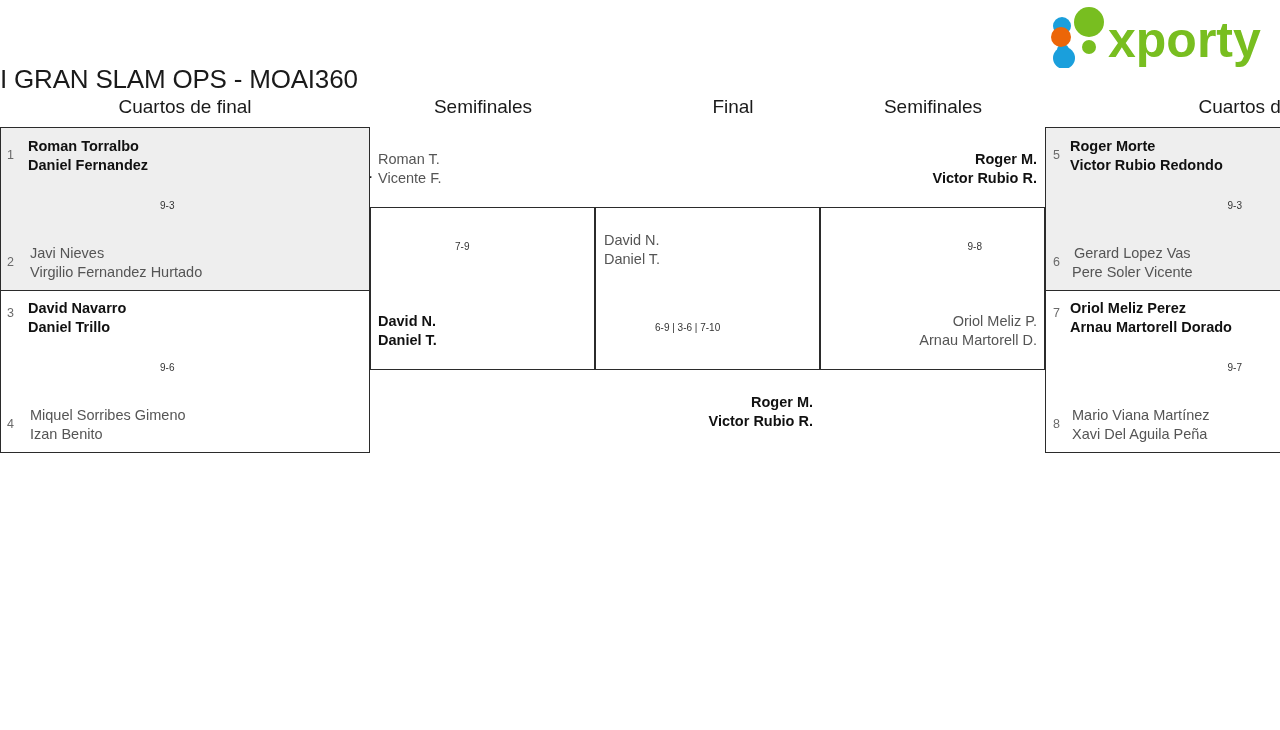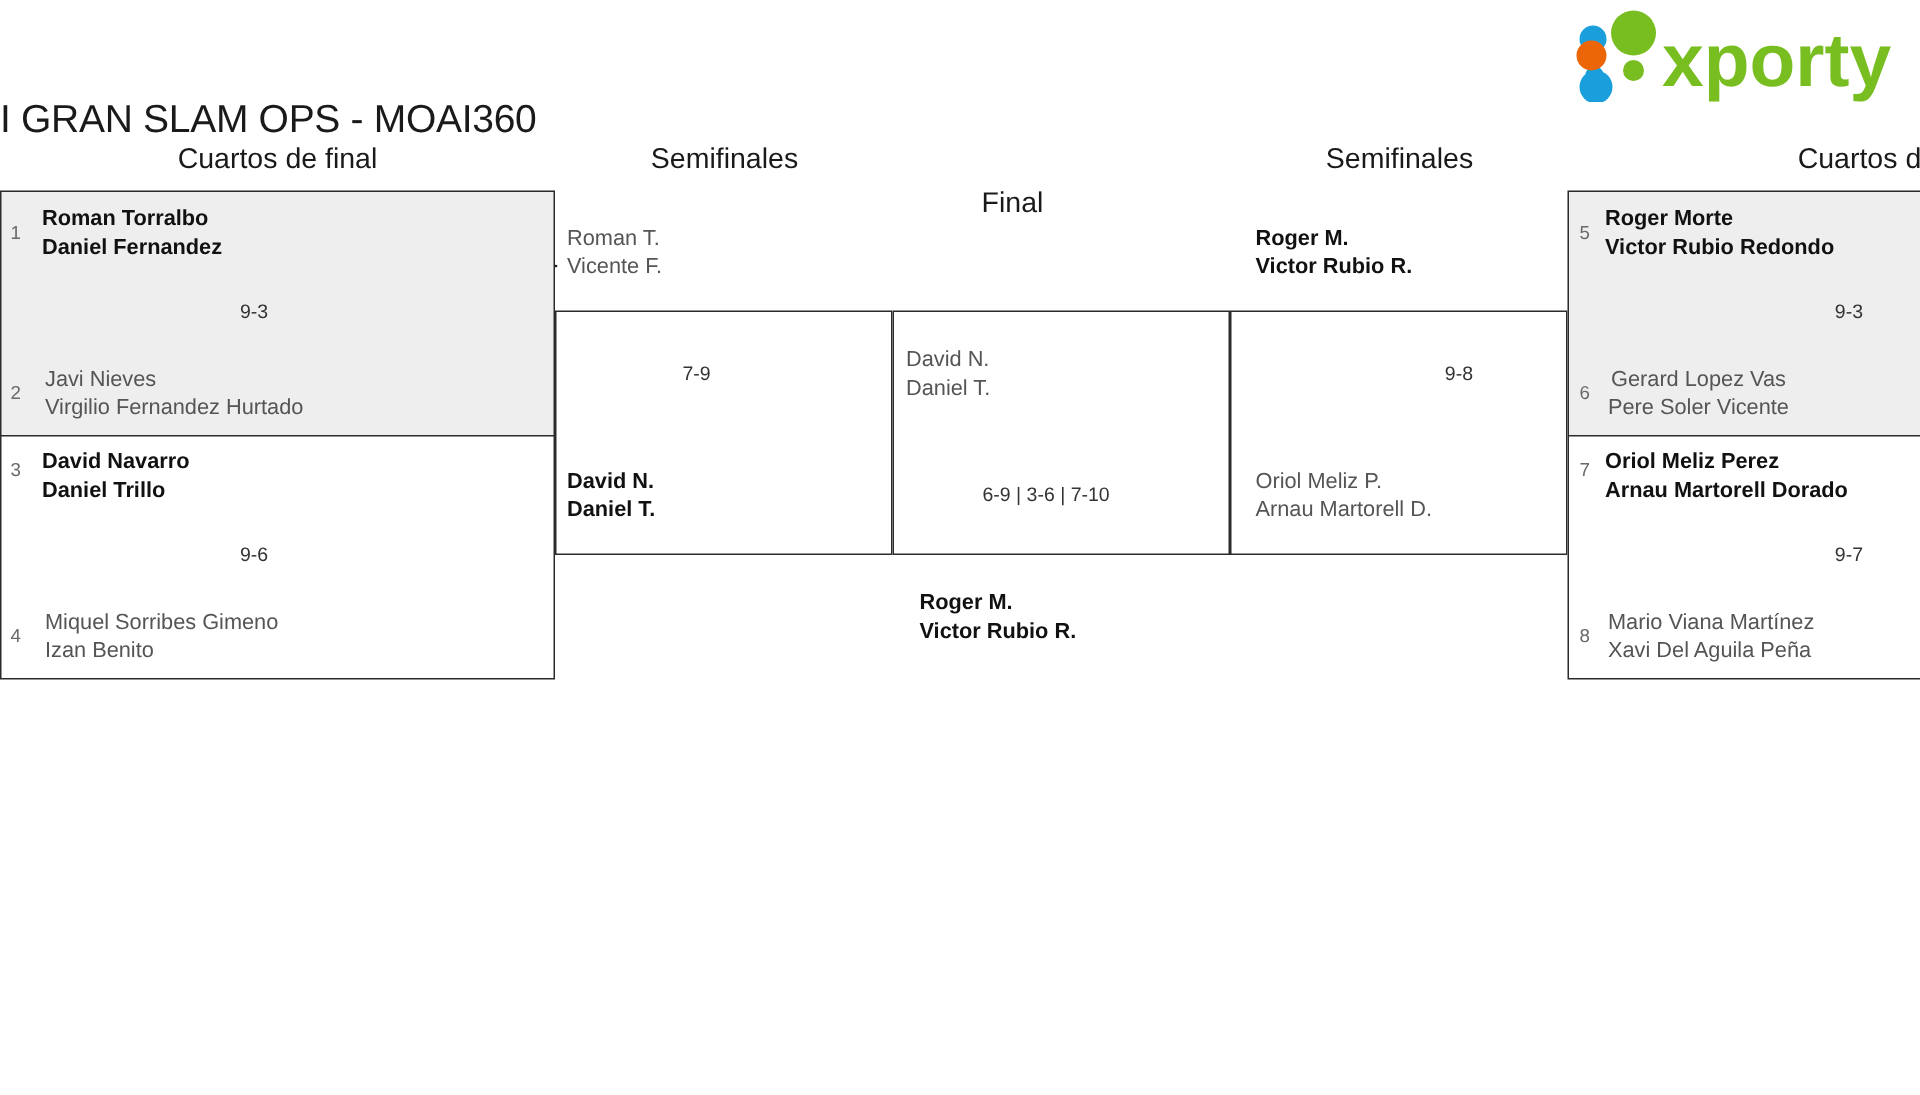--- a/index.html
+++ b/index.html
@@ -41,32 +41,32 @@
 
   .team {
     position: absolute;
     font-size: 14.5px;
     line-height: 19px;
     white-space: nowrap;
   }
   .team .n1, .team .n2 { display: block; }
   .team.winner { color: #111111; font-weight: bold; }
   .team.loser  { color: #555555; font-weight: normal; }
-  .team.right  { }
+  .team.right  { text-align: right; }
 
   .seed {
     position: absolute;
     font-size: 12.5px;
     color: #6a6a6a;
     line-height: 14px;
   }
 
   .score {
     position: absolute;
-    font-size: 13px;
+    font-size: 10px;
     color: #333333;
     white-space: nowrap;
   }
   .score.right { text-align: right; }
 </style>
 </head>
 <body>
 
 <div id="root">
 
@@ -82,21 +82,21 @@
       <circle cx="19" cy="44" r="6" fill="#1a9fdc"></circle>
       <circle cx="17" cy="31" r="10" fill="#ec6608"></circle>
       <circle cx="45" cy="41" r="7" fill="#78be20"></circle>
       <circle cx="20" cy="52" r="11" fill="#1a9fdc"></circle>
       <text x="64" y="51" font-family="Liberation Sans, sans-serif" font-size="50" font-weight="bold" fill="#78be20">xporty</text>
     </svg>
   </div>
 
   <div class="round-head" style="left:60px;  width:250px;">Cuartos de final</div>
   <div class="round-head" style="left:383px; width:200px;">Semifinales</div>
-  <div class="round-head" style="left:600px; width:150px;margin-top:29px;">Final</div>
+  <div class="round-head" style="left:658px; width:150px;">Final</div>
   <div class="round-head" style="left:833px; width:200px;">Semifinales</div>
   <div class="round-head" style="left:1140px;width:250px;">Cuartos de final</div>
 
   <div class="box shaded" style="left:0px; top:127px; width:370px; height:164px;"></div>
   <div class="box" style="left:0px; top:290px; width:370px; height:163px;"></div>
 
   <div class="seed" style="left:7px; top:148px;">1</div>
   <div class="team winner" style="left:28px; top:137px;">
     <span class="n1">Roman Torralbo</span>
     <span class="n2">Daniel Fernandez</span>

